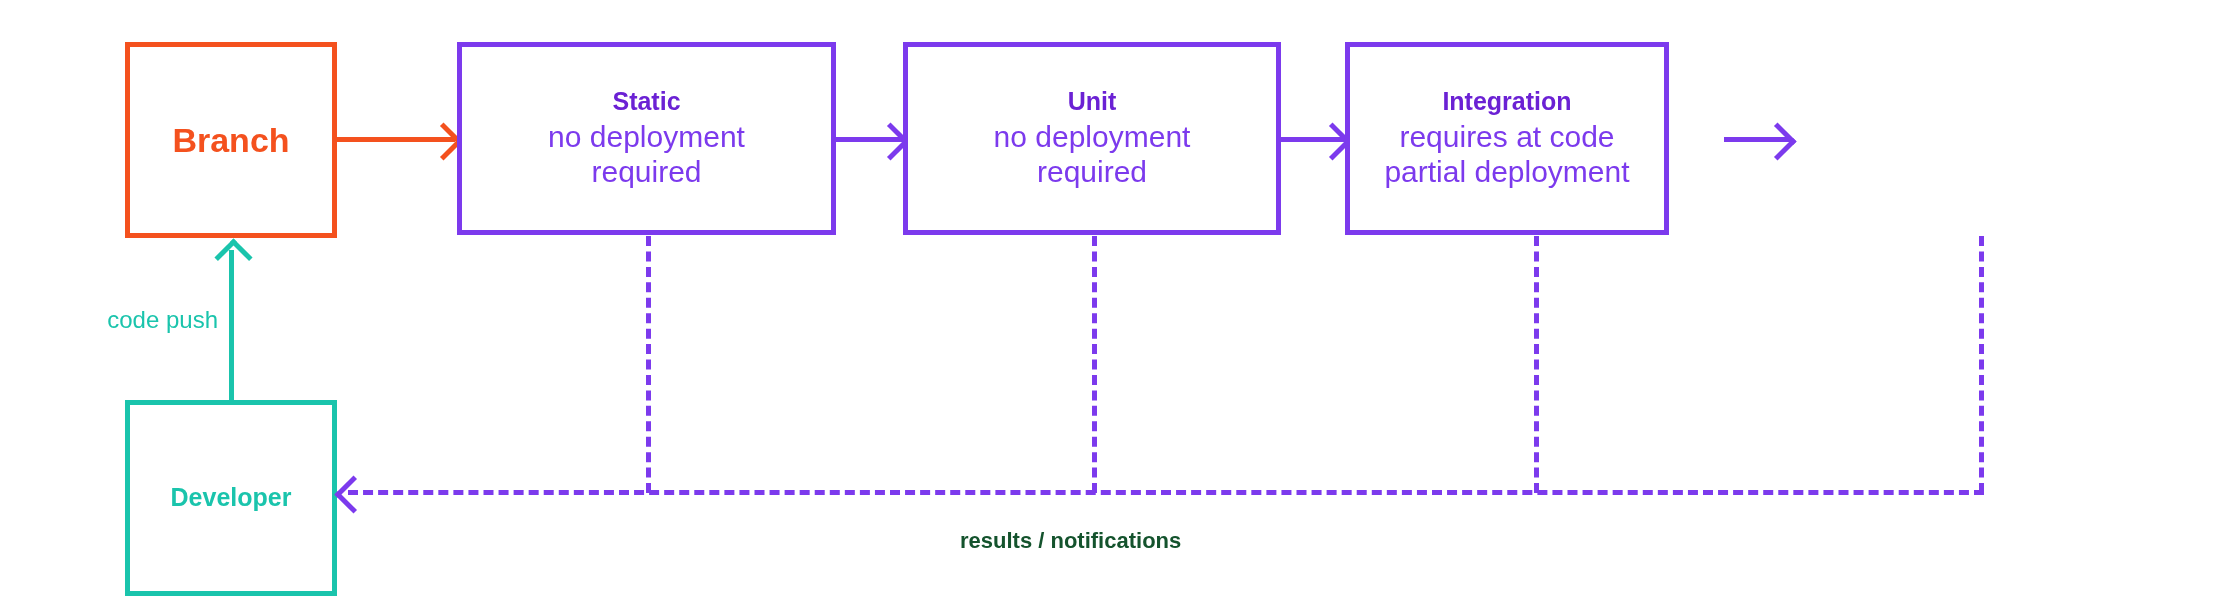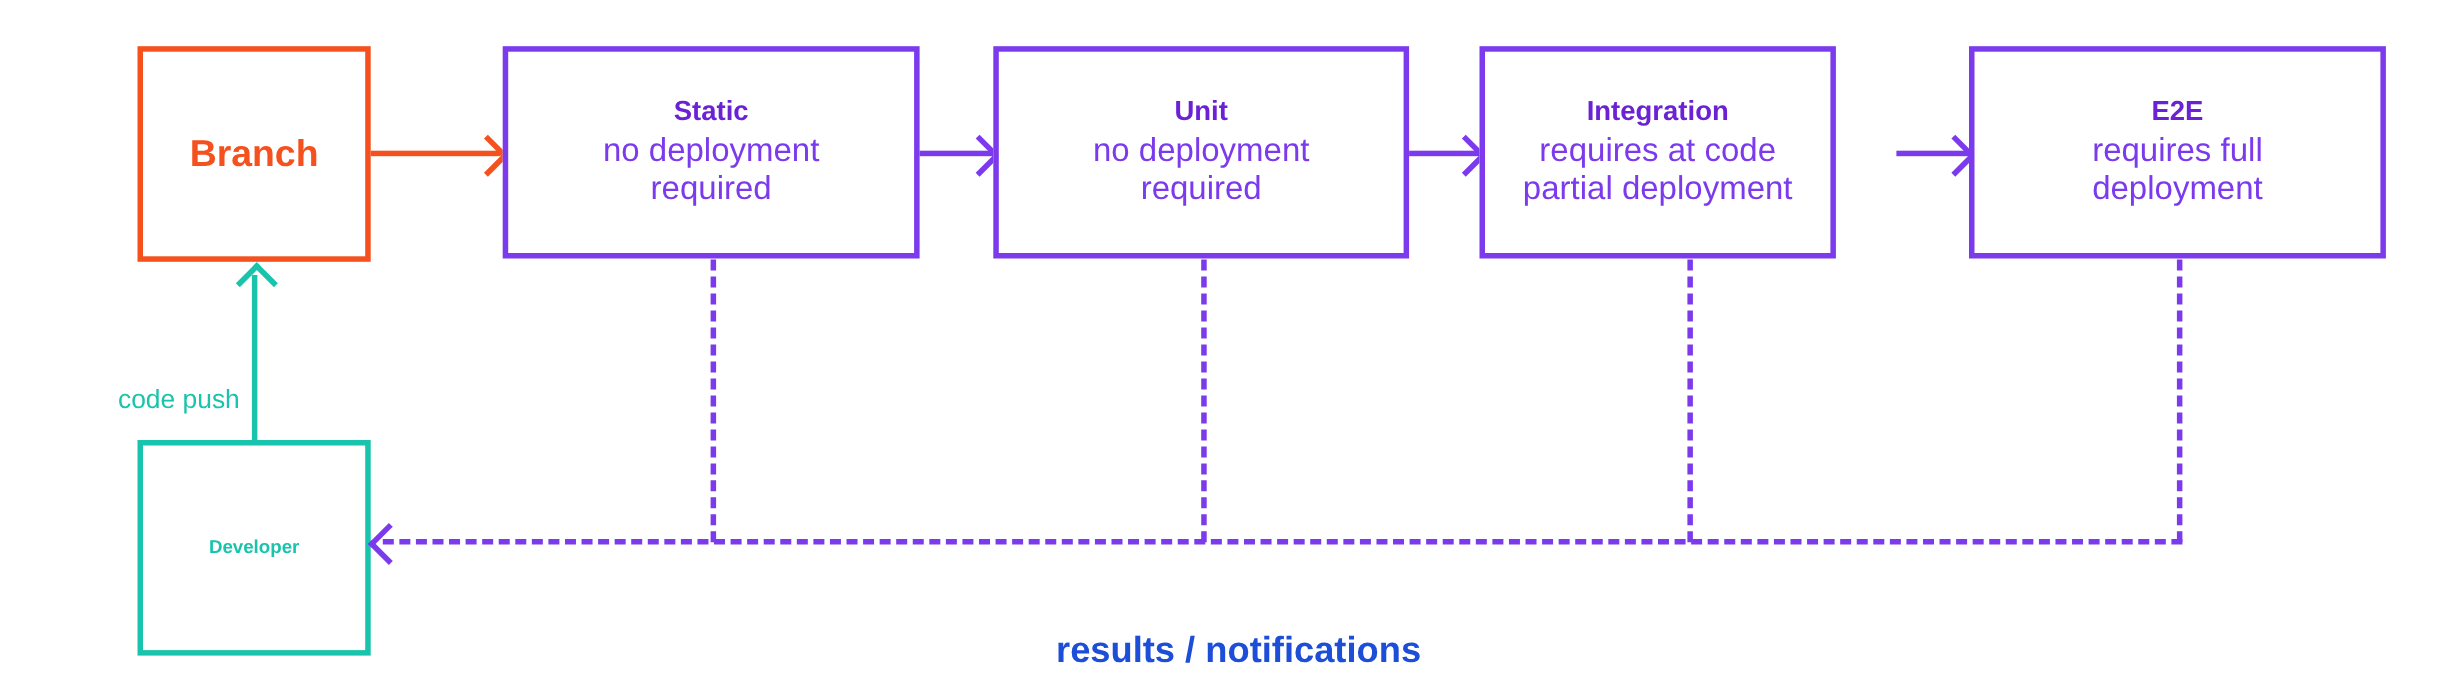--- a/index.html
+++ b/index.html
@@ -45,21 +45,21 @@
     width: 212px; height: 196px;
     border: 5px solid #f4511e;
   }
   #node-branch .title { color: #f4511e; font-size: 34px; }
 
   #node-developer {
     left: 125px;  top: 400px;
     width: 212px; height: 196px;
     border: 5px solid #1ac4ac;
   }
-  #node-developer .title { color: #1ac4ac; font-size: 17px; }
+  #node-developer .title { color: #1ac4ac; font-size: 25px; }
 
   .node-test {
     top: 42px;
     height: 193px;
     border: 5px solid #7c3aed;
   }
   .node-test .title { color: #6b21d4; font-size: 25px; margin-bottom: 2px; }
   .node-test .sub   { color: #7c3aed; font-size: 30px; }
 
   #node-static      { left: 457px;  width: 379px; }
@@ -103,33 +103,32 @@
   .ah-left  { transform: rotate(-135deg); }
   .ah-up    { transform: rotate(-45deg); }
   .ah-orange { border-color: #f4511e; }
   .ah-purple { border-color: #7c3aed; }
   .ah-teal   { border-color: #1ac4ac; }
 
   
   .edge-label {
     position: absolute;
     white-space: nowrap;
-    margin-top: 44px;
   }
   #label-code-push {
     left: 56px; top: 306px;
     width: 162px;
     text-align: right;
     color: #1ac4ac;
     font-size: 24px;
   }
   #label-results {
     left: 960px; top: 528px;
-    color: #1d4ed8;
-    font-size: 33px;
+    color: #14532d;
+    font-size: 22px;
     font-weight: bold;
   }
 </style>
 </head>
 <body>
 
 <div id="diagram">
 
   <div class="node" id="node-branch">
     <div class="title">Branch</div>
@@ -158,25 +157,20 @@
 
   <div class="node node-test" id="node-integration">
     <div class="title">Integration</div>
     <div class="sub">requires at code</div>
     <div class="sub">partial deployment</div>
   </div>
 
   <div class="h-line solid-purple" style="left:1724px; top:137px; width:66px;"></div>
   <div class="arrowhead ah-right ah-purple" style="left:1764px; top:128px;"></div>
 
-  <div class="node node-test" id="node-e2e">
-    <div class="title">E2E</div>
-    <div class="sub">requires full</div>
-    <div class="sub">deployment</div>
-  </div>
 
   <div class="v-line solid-teal" style="left:229px; top:250px; height:152px;"></div>
   <div class="arrowhead ah-up ah-teal" style="left:220px; top:244px;"></div>
   <div class="edge-label" id="label-code-push">code push</div>
 
   <div class="node" id="node-developer">
     <div class="title">Developer</div>
   </div>
 
   <div class="dash-v" style="left:646px;  top:236px; height:257px;"></div>

